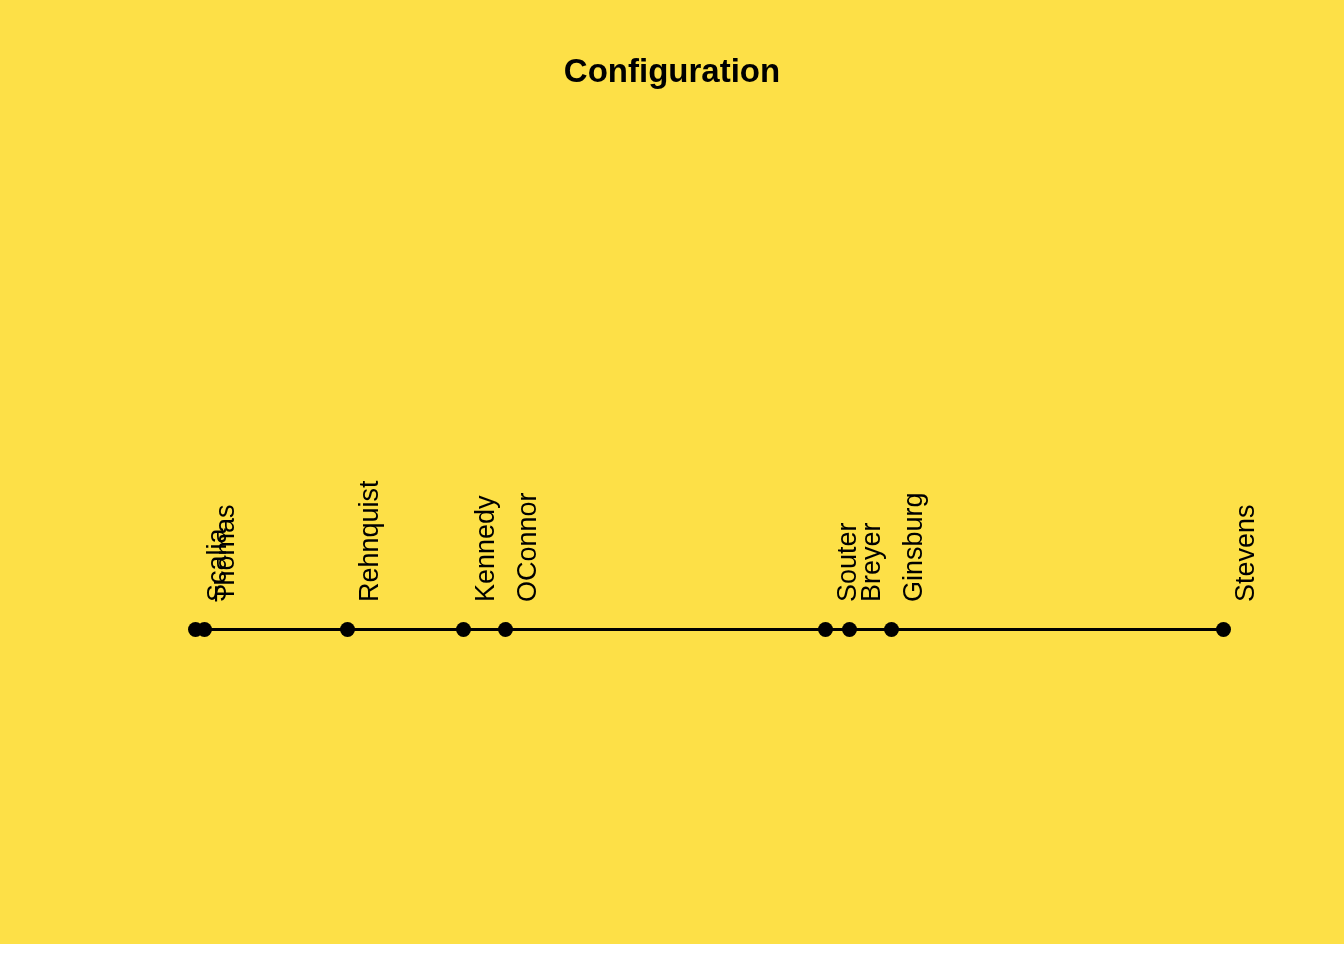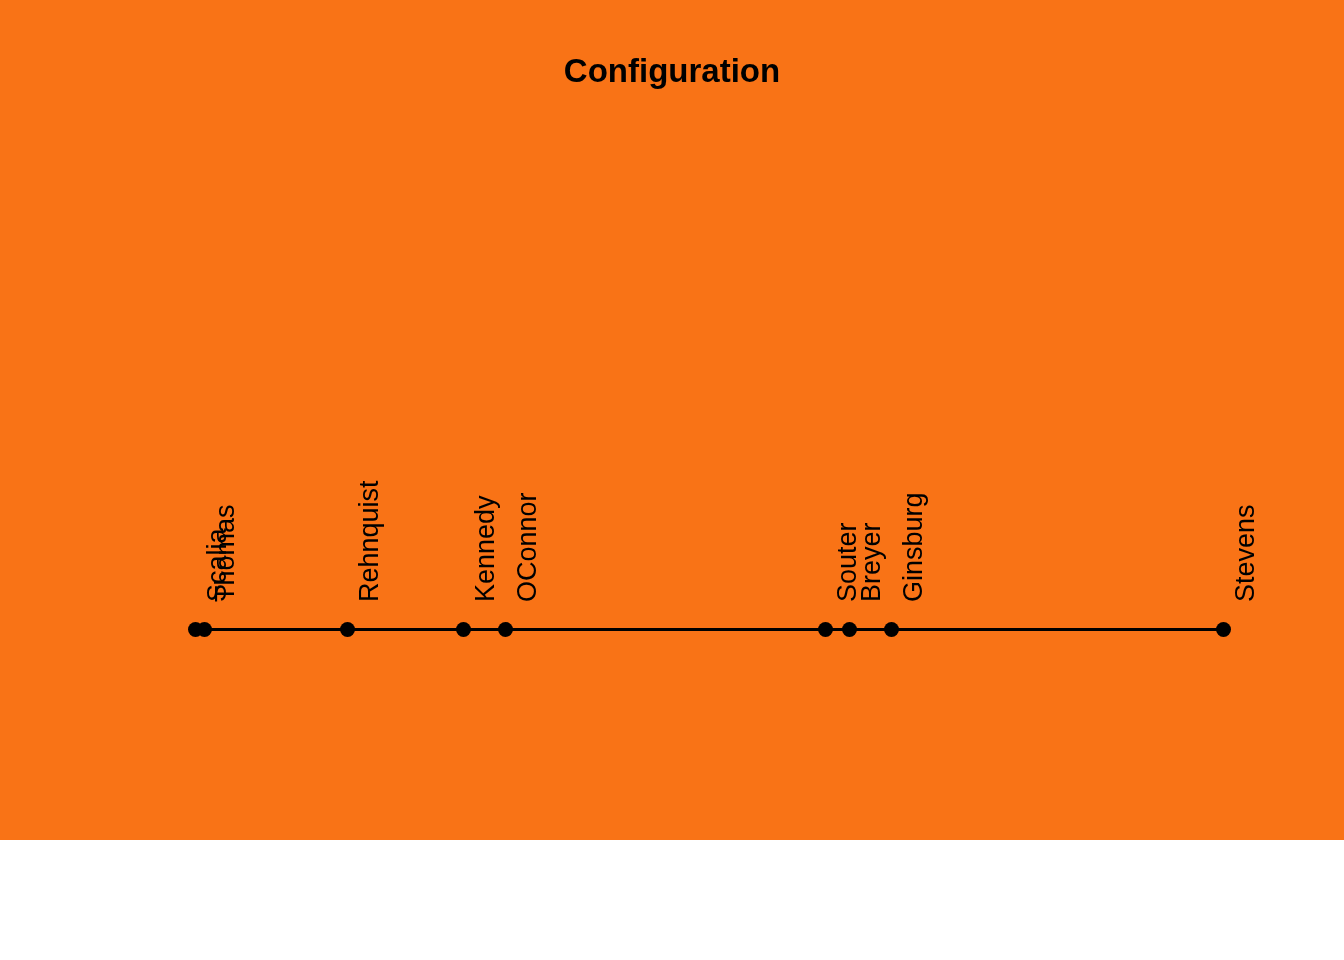--- a/index.html
+++ b/index.html
@@ -8,22 +8,22 @@
     padding: 0;
     background: #ffffff;
   }
   body {
     font-family: "Liberation Sans", sans-serif;
     -webkit-font-smoothing: antialiased;
   }
   #plot-root {
     position: relative;
     width: 1344px;
-    height: 840px;
-    background: #f97316;
+    height: 944px;
+    background: #fde047;
     overflow: hidden;
   }
   
   #plot-title {
     position: absolute;
     left: 0;
     right: 0;
     top: 54px;
     text-align: center;
     font-size: 33px;

